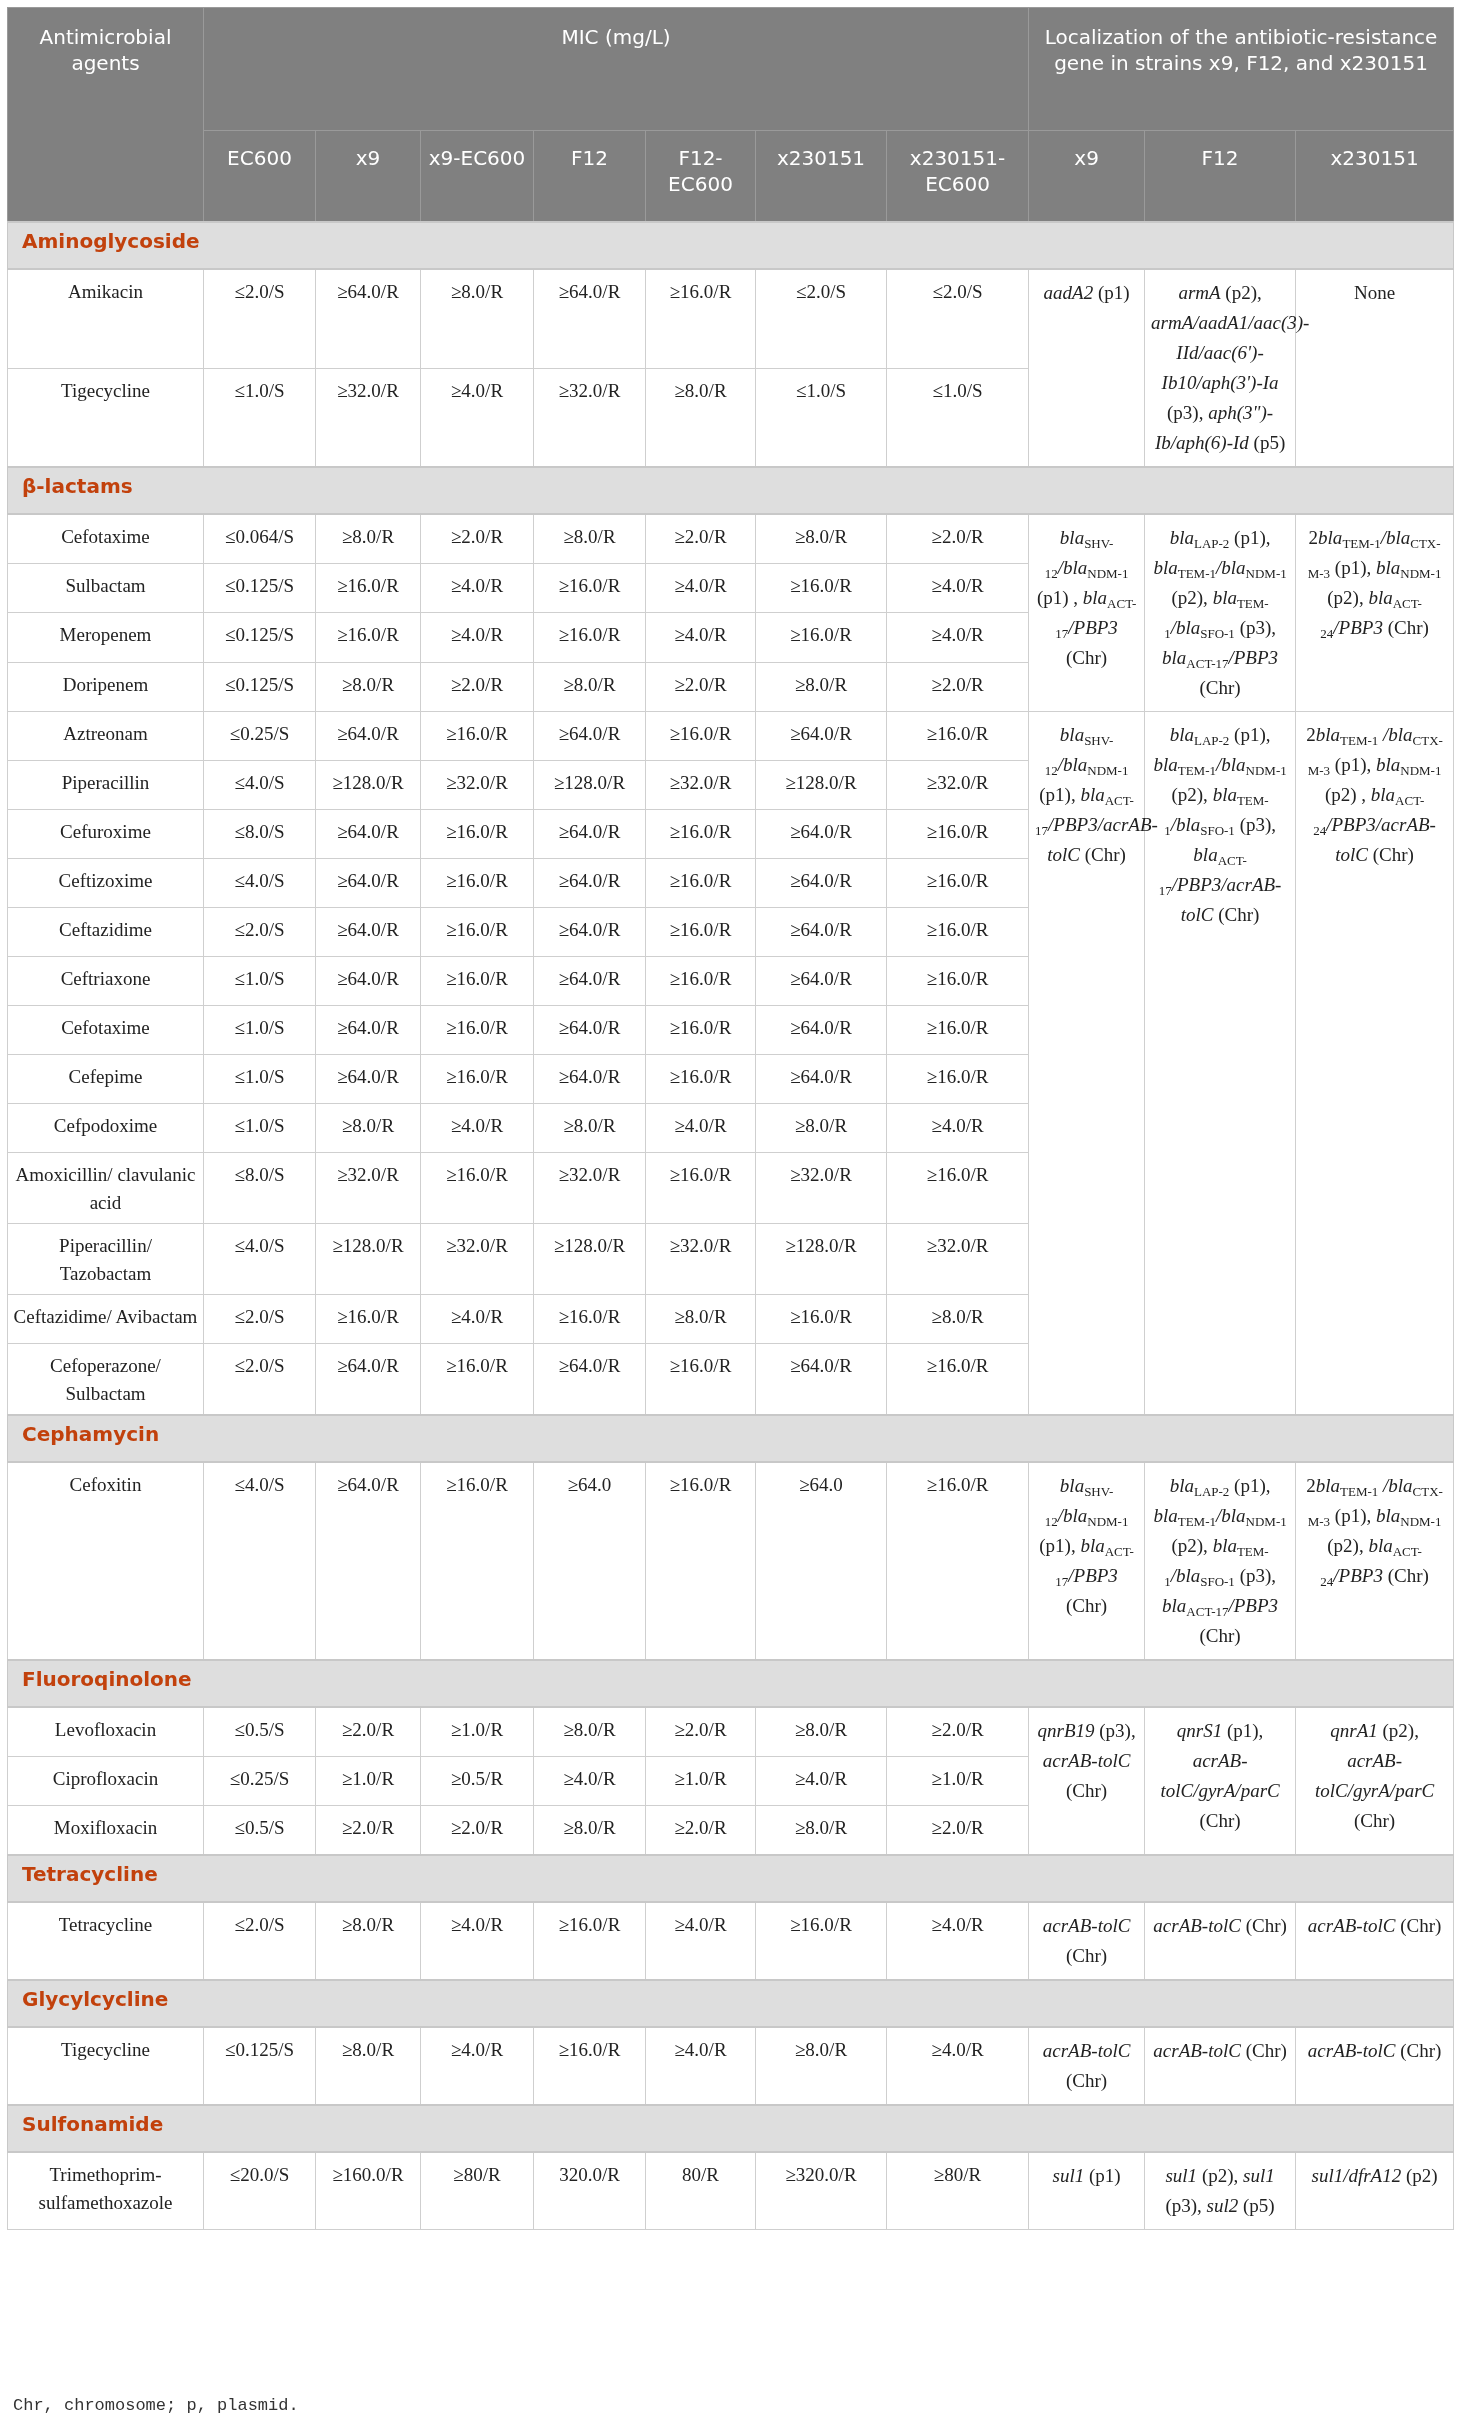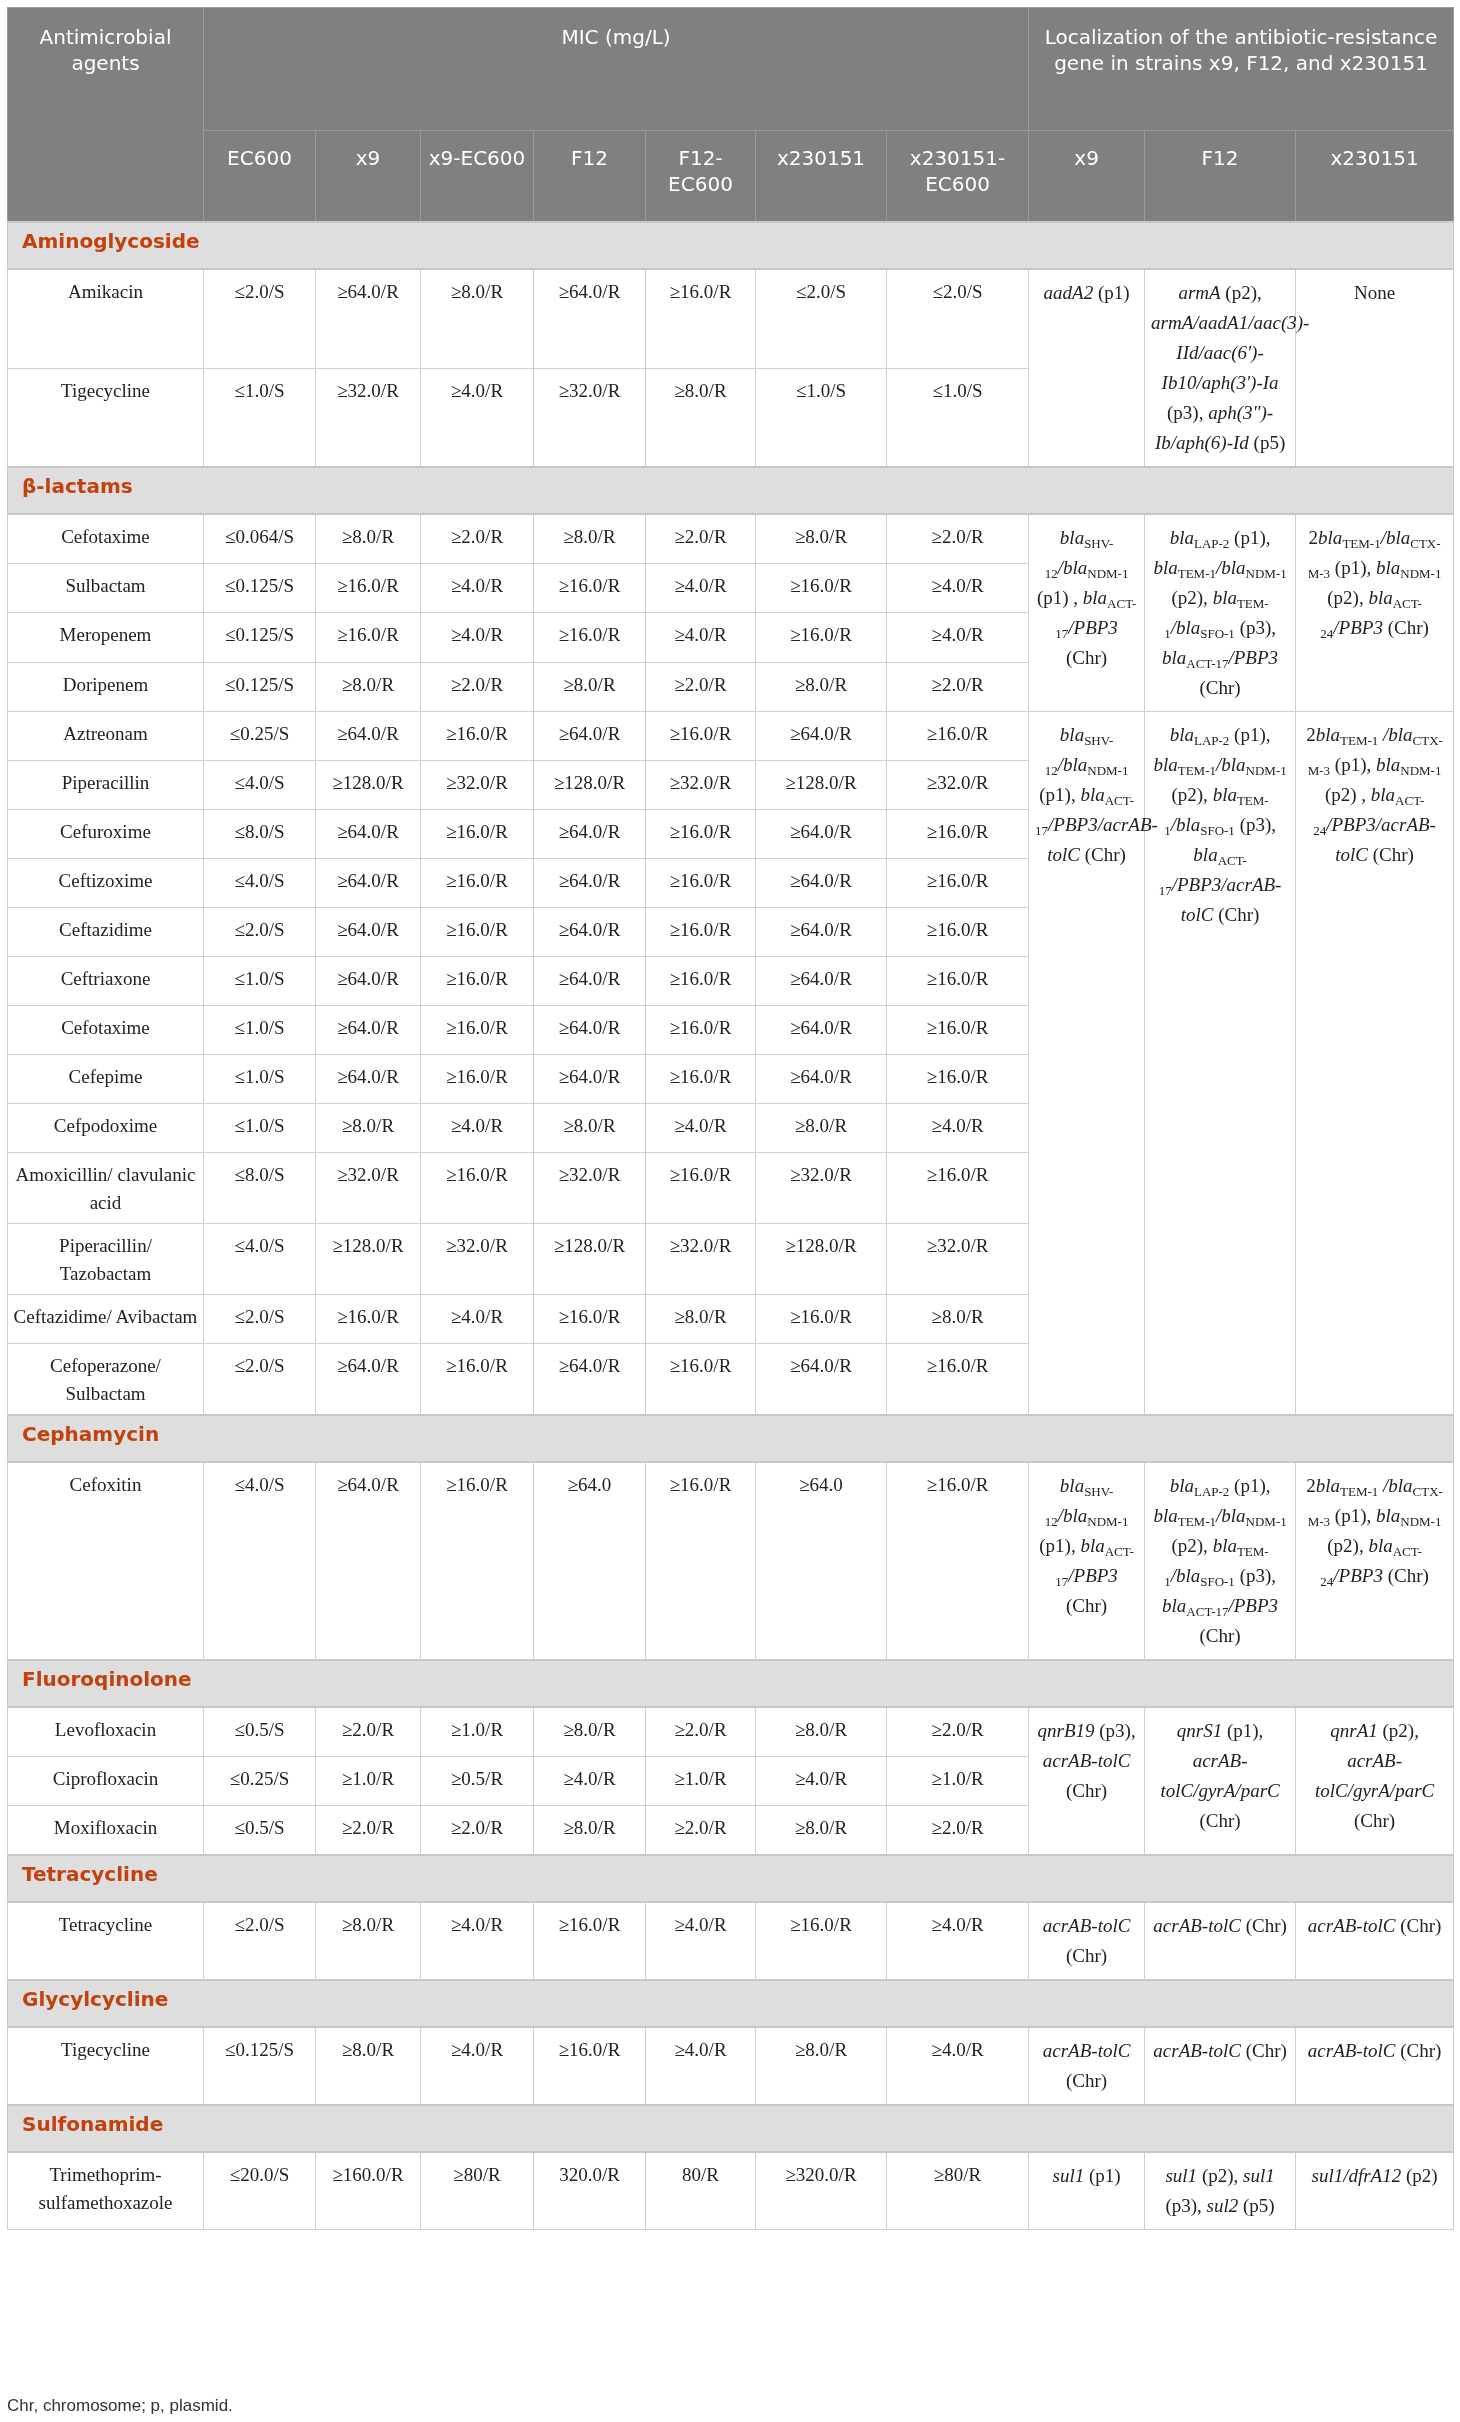--- a/index.html
+++ b/index.html
@@ -37,22 +37,22 @@
     font-family: "Liberation Serif", "DejaVu Serif", serif;
     font-size: 19px; line-height: 28px; color: #222;
     text-align: center; vertical-align: top;
     border: 1px solid #cfcfcf; padding: 8px 4px 6px 4px;
   }
   tbody td.gene { padding: 8px 6px; line-height: 30px; }
   td.gene i { font-style: italic; }
   td.gene sub { font-size: 13px; vertical-align: -4px; line-height: 0; font-style: normal; }
   tr.r td { height: 34px; }
   .foot {
-    position: absolute; left: 7px; top: 2396px;
-    font-family: Liberation Sans, sans-serif; font-size: 17px; color: #333;
+    position: absolute; left: 13px; top: 2396px;
+    font-family: Liberation Mono, monospace; font-size: 17px; color: #333;
   }
 </style>
 </head>
 <body>
 
 <div class="wrap">
   <table>
     <colgroup>
       <col class="c0">
         <col class="c1">

